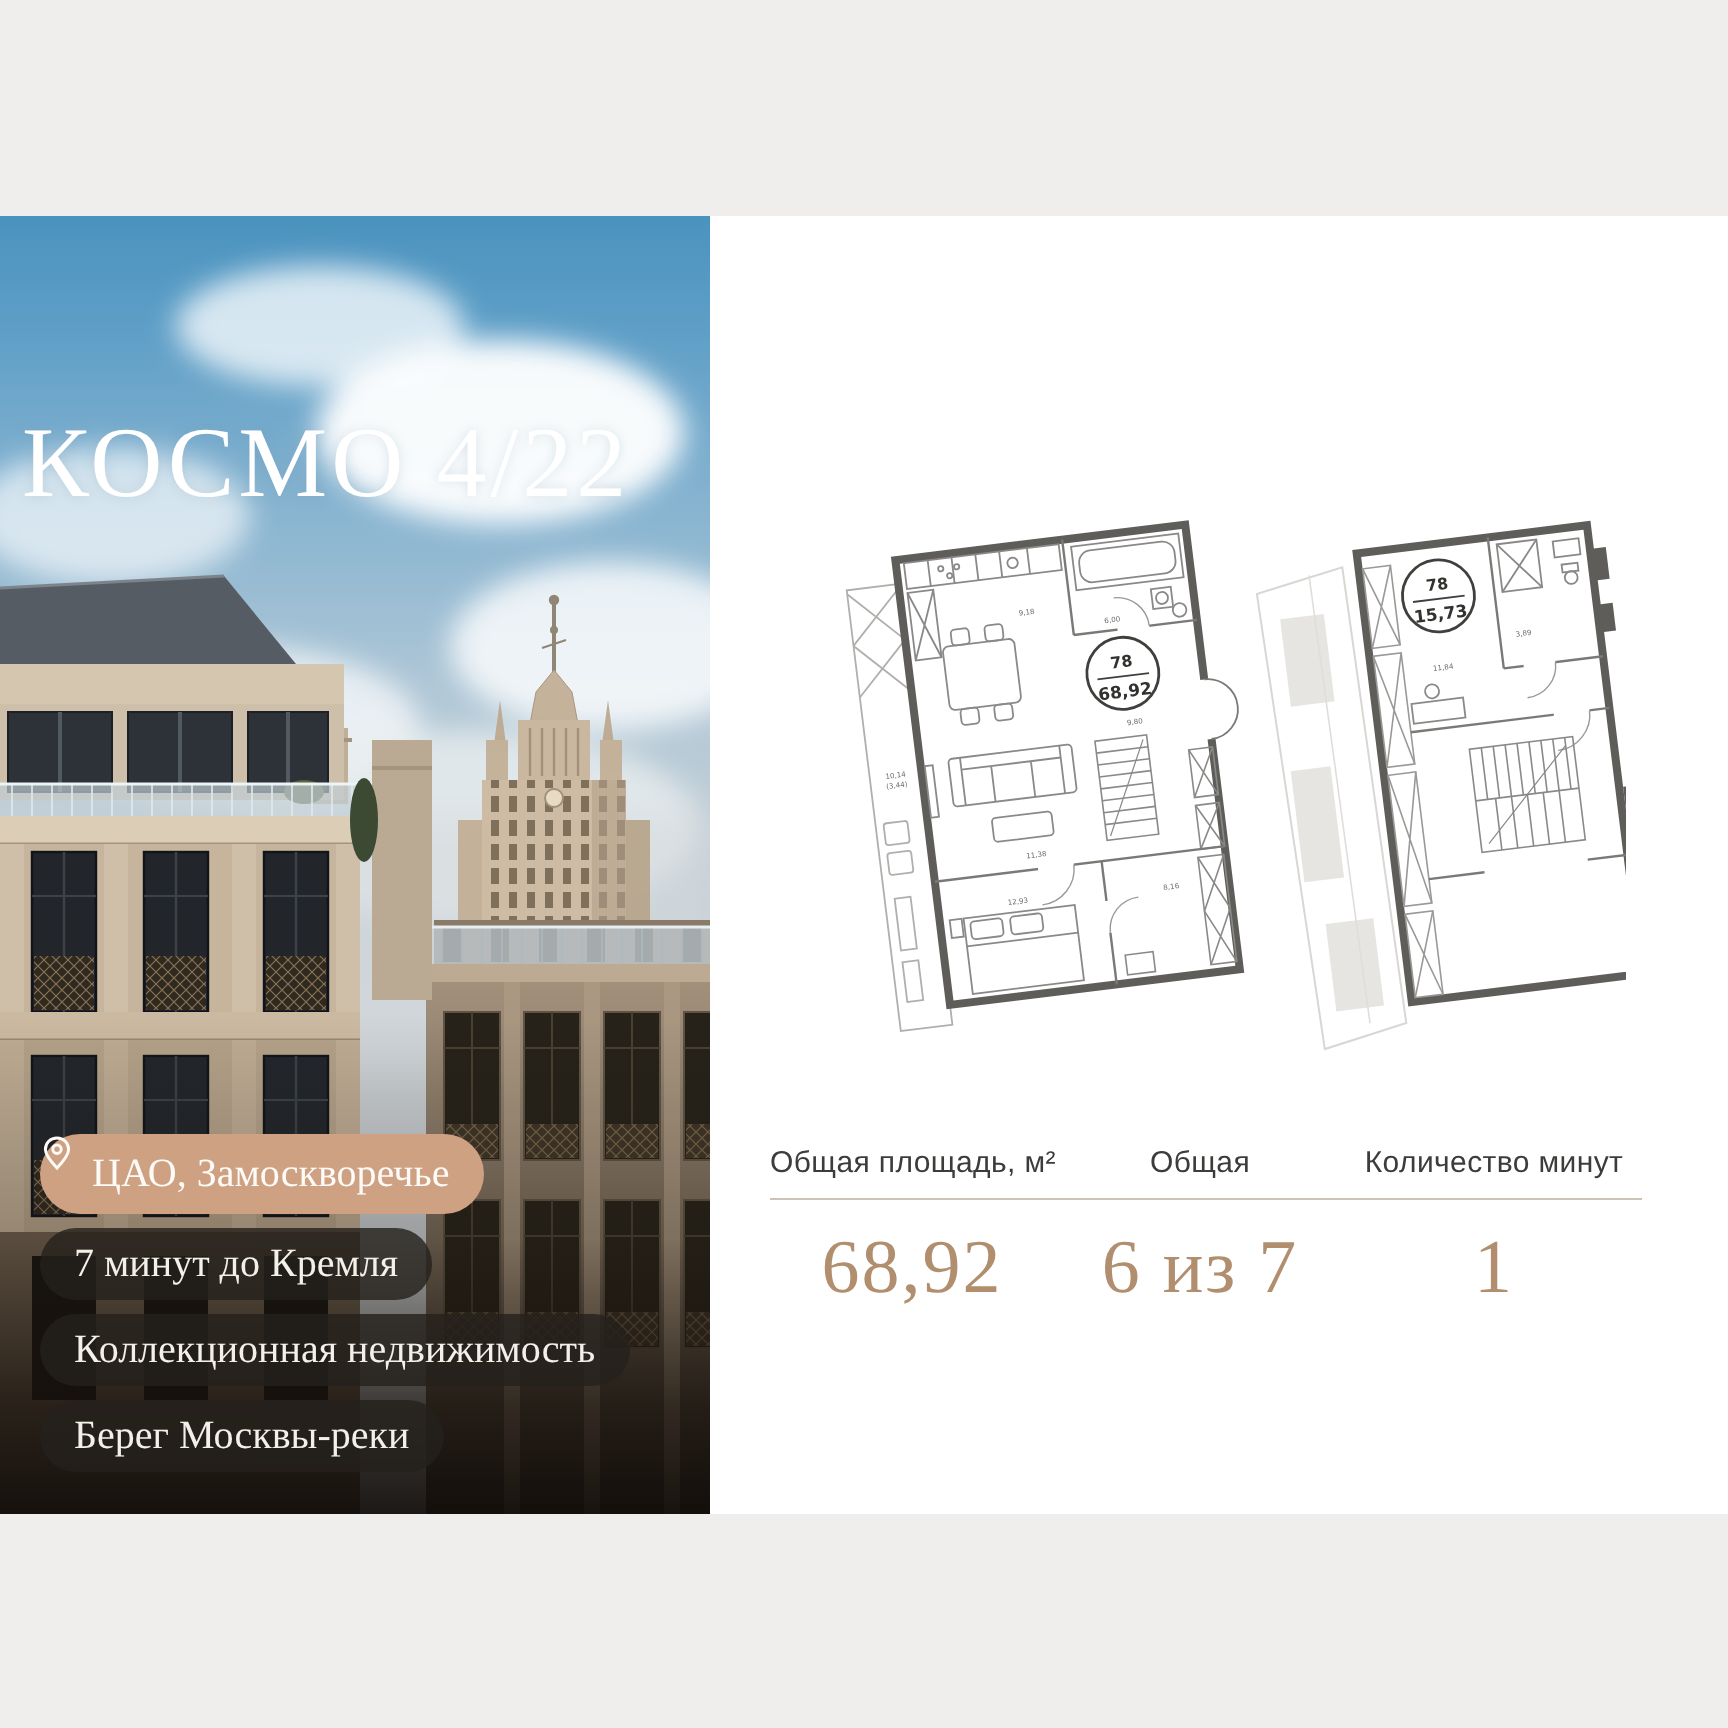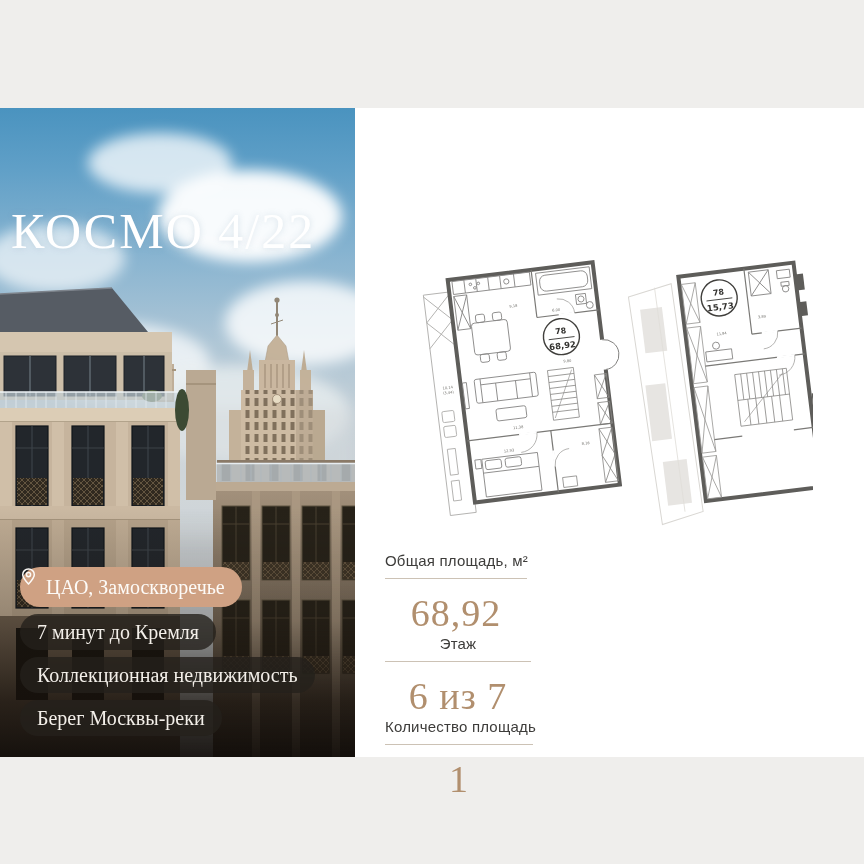--- a/index.html
+++ b/index.html
@@ -31,22 +31,22 @@
     color:#f3efe9;font-family:"Liberation Serif","DejaVu Serif",serif;font-size:20px;white-space:nowrap;
   }
   .badge.accent{background:#cfa183;height:40px;border-radius:22px;color:#fdfbf8;}
   .badge .pin{display:flex;align-items:center;}
   
   .panel{position:absolute;left:355px;top:0;width:509px;height:649px;background:#ffffff;}
   .plans{position:absolute;left:63px;top:148px;}
   .plan-num{fill:#6e6d68;font-size:3.6px;font-family:"DejaVu Sans",sans-serif;text-anchor:middle;}
   .badge-num{fill:#33322f;font-weight:bold;font-family:"DejaVu Sans",sans-serif;text-anchor:middle;}
   .stats{
-    position:absolute;left:30px;top:444px;width:462px;
-    display:flex;justify-content:space-between;flex-direction:column;
+    position:absolute;left:30px;top:465px;width:462px;
+    display:flex;justify-content:flex-start;
   }
   .stat{text-align:center;}
   .stat.c1{width:142px;}.stat.c2{width:146px;}.stat.c3{width:148px;}
   .stat-label{font-size:15px;color:#3d3c3a;letter-spacing:0.2px;white-space:nowrap;}
   .stat-line{height:1px;background:#ccc2b5;margin-top:9px;}
   .stat-value{
     margin-top:12px;font-family:"Liberation Serif","DejaVu Serif",serif;
     font-size:38px;color:#b18f6e;letter-spacing:1px;
   }
 </style>
@@ -393,24 +393,24 @@
       </g>
     </svg>
 
     <div class="stats">
       <div class="stat c1">
         <div class="stat-label">Общая площадь, м²</div>
         <div class="stat-line"></div>
         <div class="stat-value">68,92</div>
       </div>
       <div class="stat c2">
-        <div class="stat-label">Этаж</div>
+        <div class="stat-label">Общая</div>
         <div class="stat-line"></div>
         <div class="stat-value">6 из 7</div>
       </div>
       <div class="stat c3">
-        <div class="stat-label">Количество площадь</div>
+        <div class="stat-label">Количество минут</div>
         <div class="stat-line"></div>
         <div class="stat-value">1</div>
       </div>
     </div>
   </div>
 </div>
 
 </body></html>

